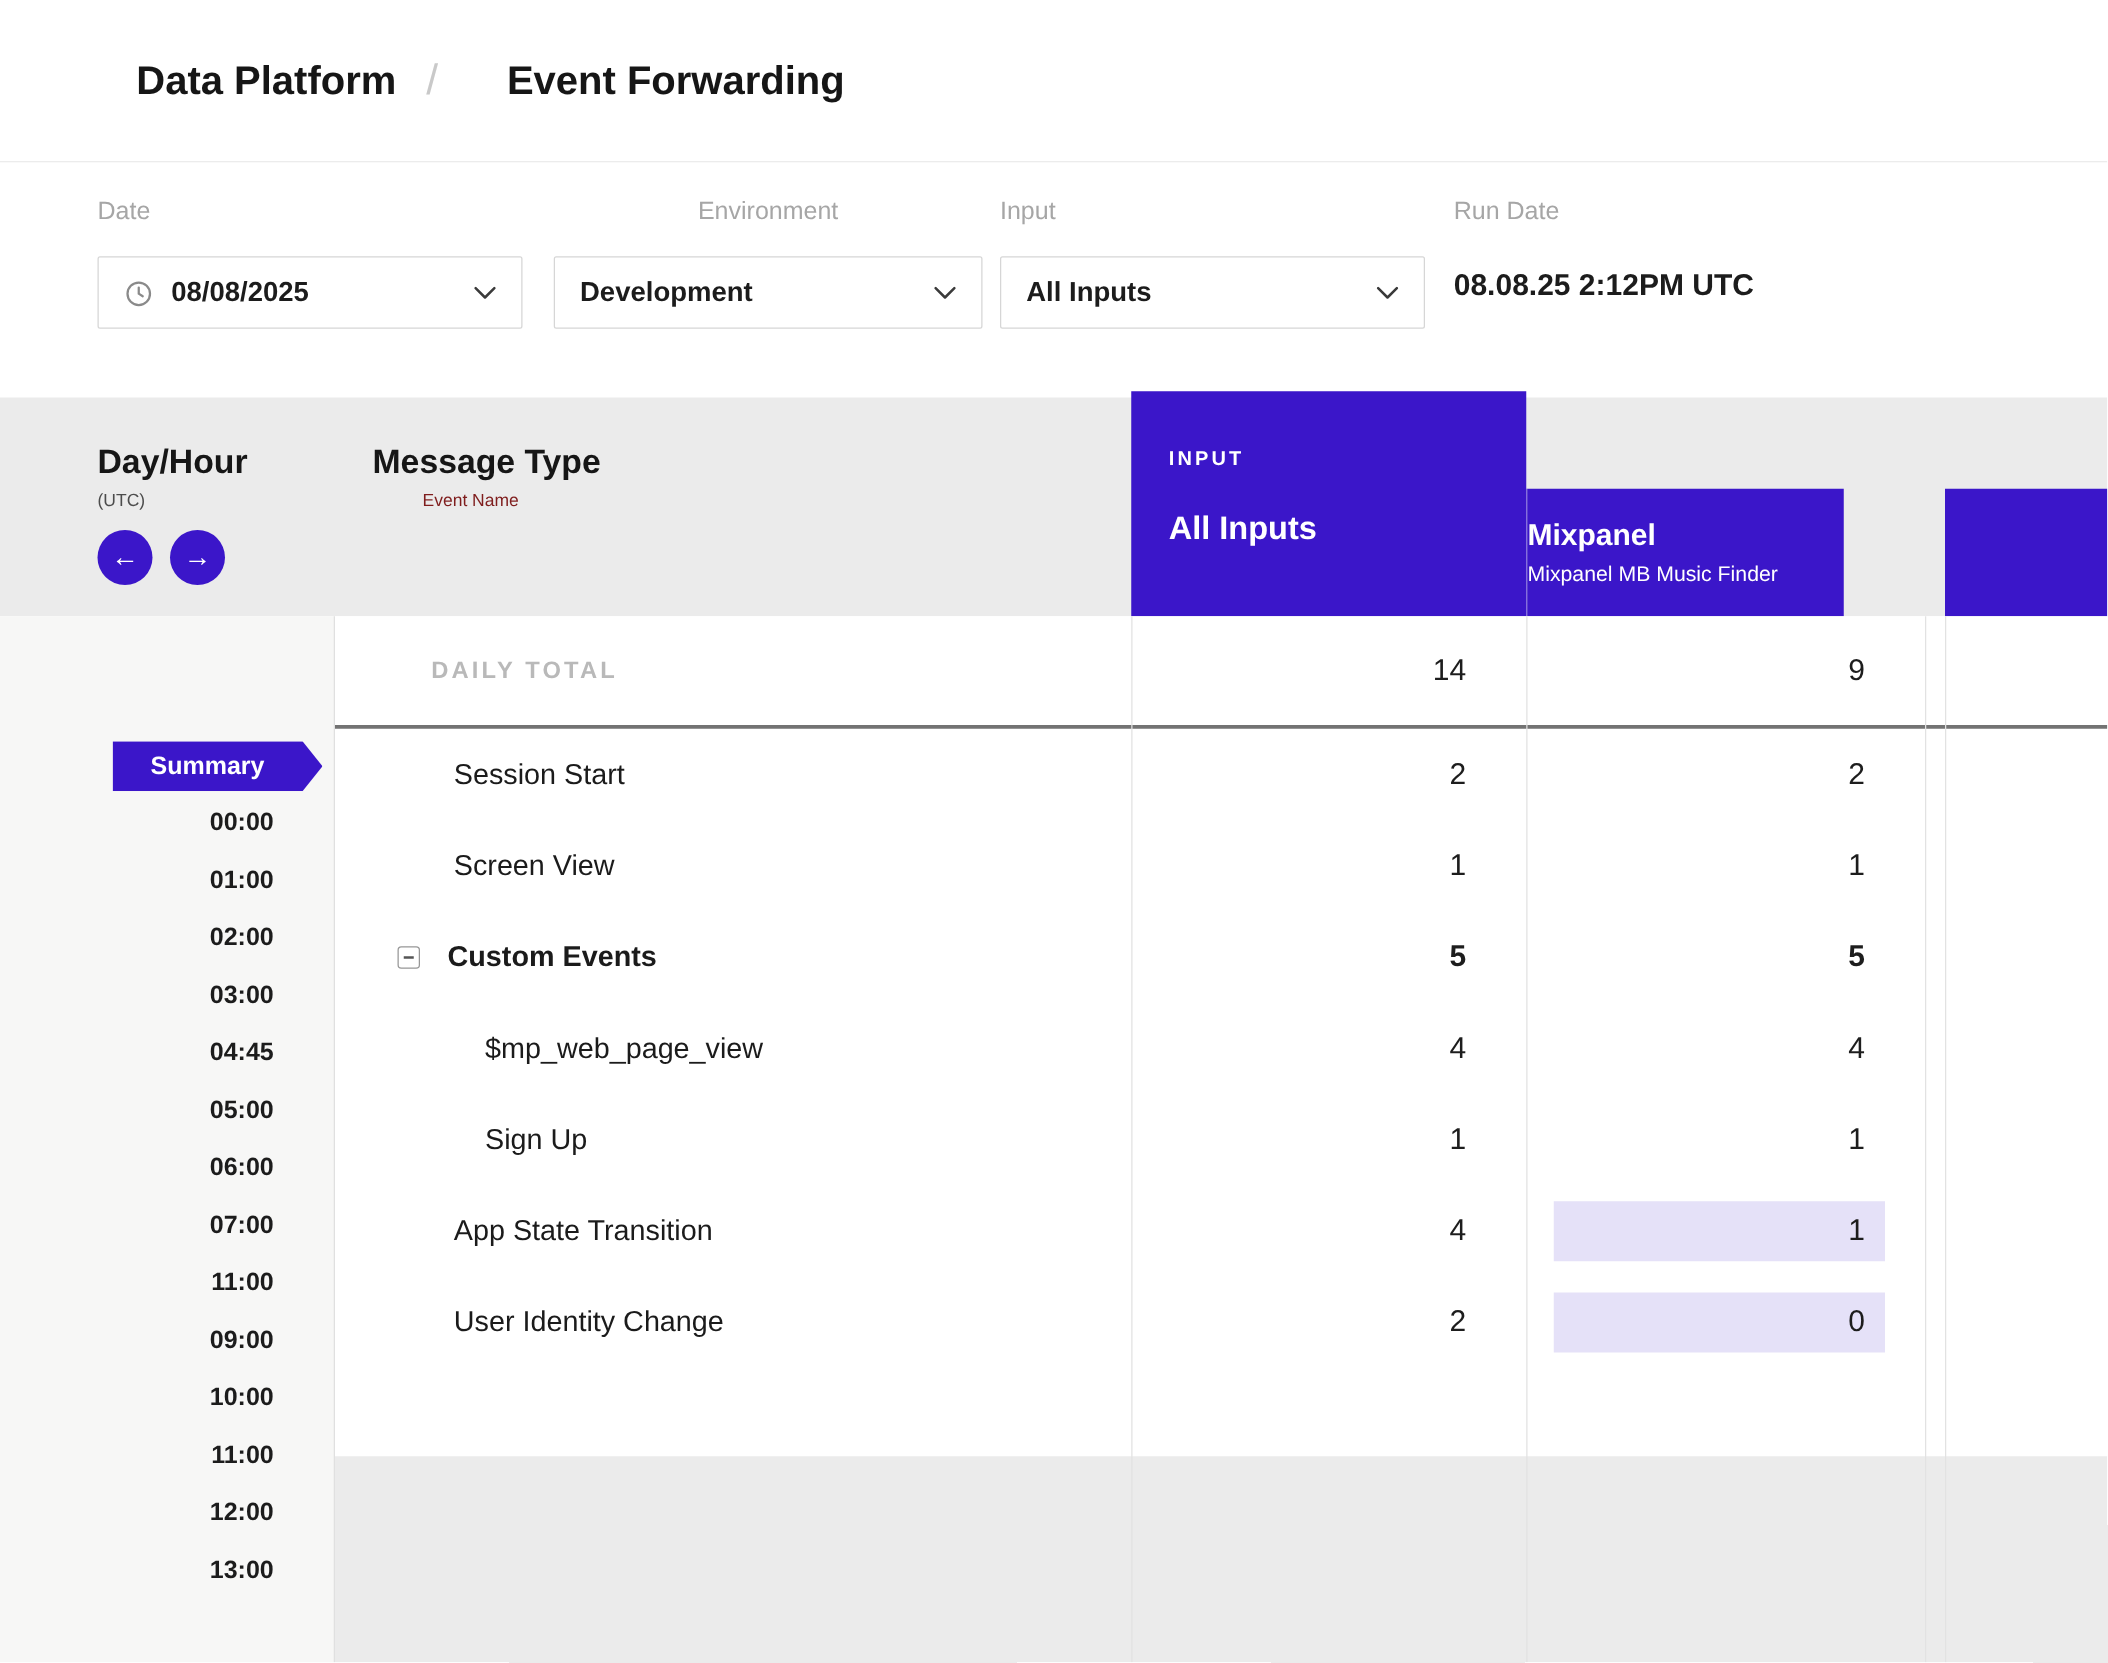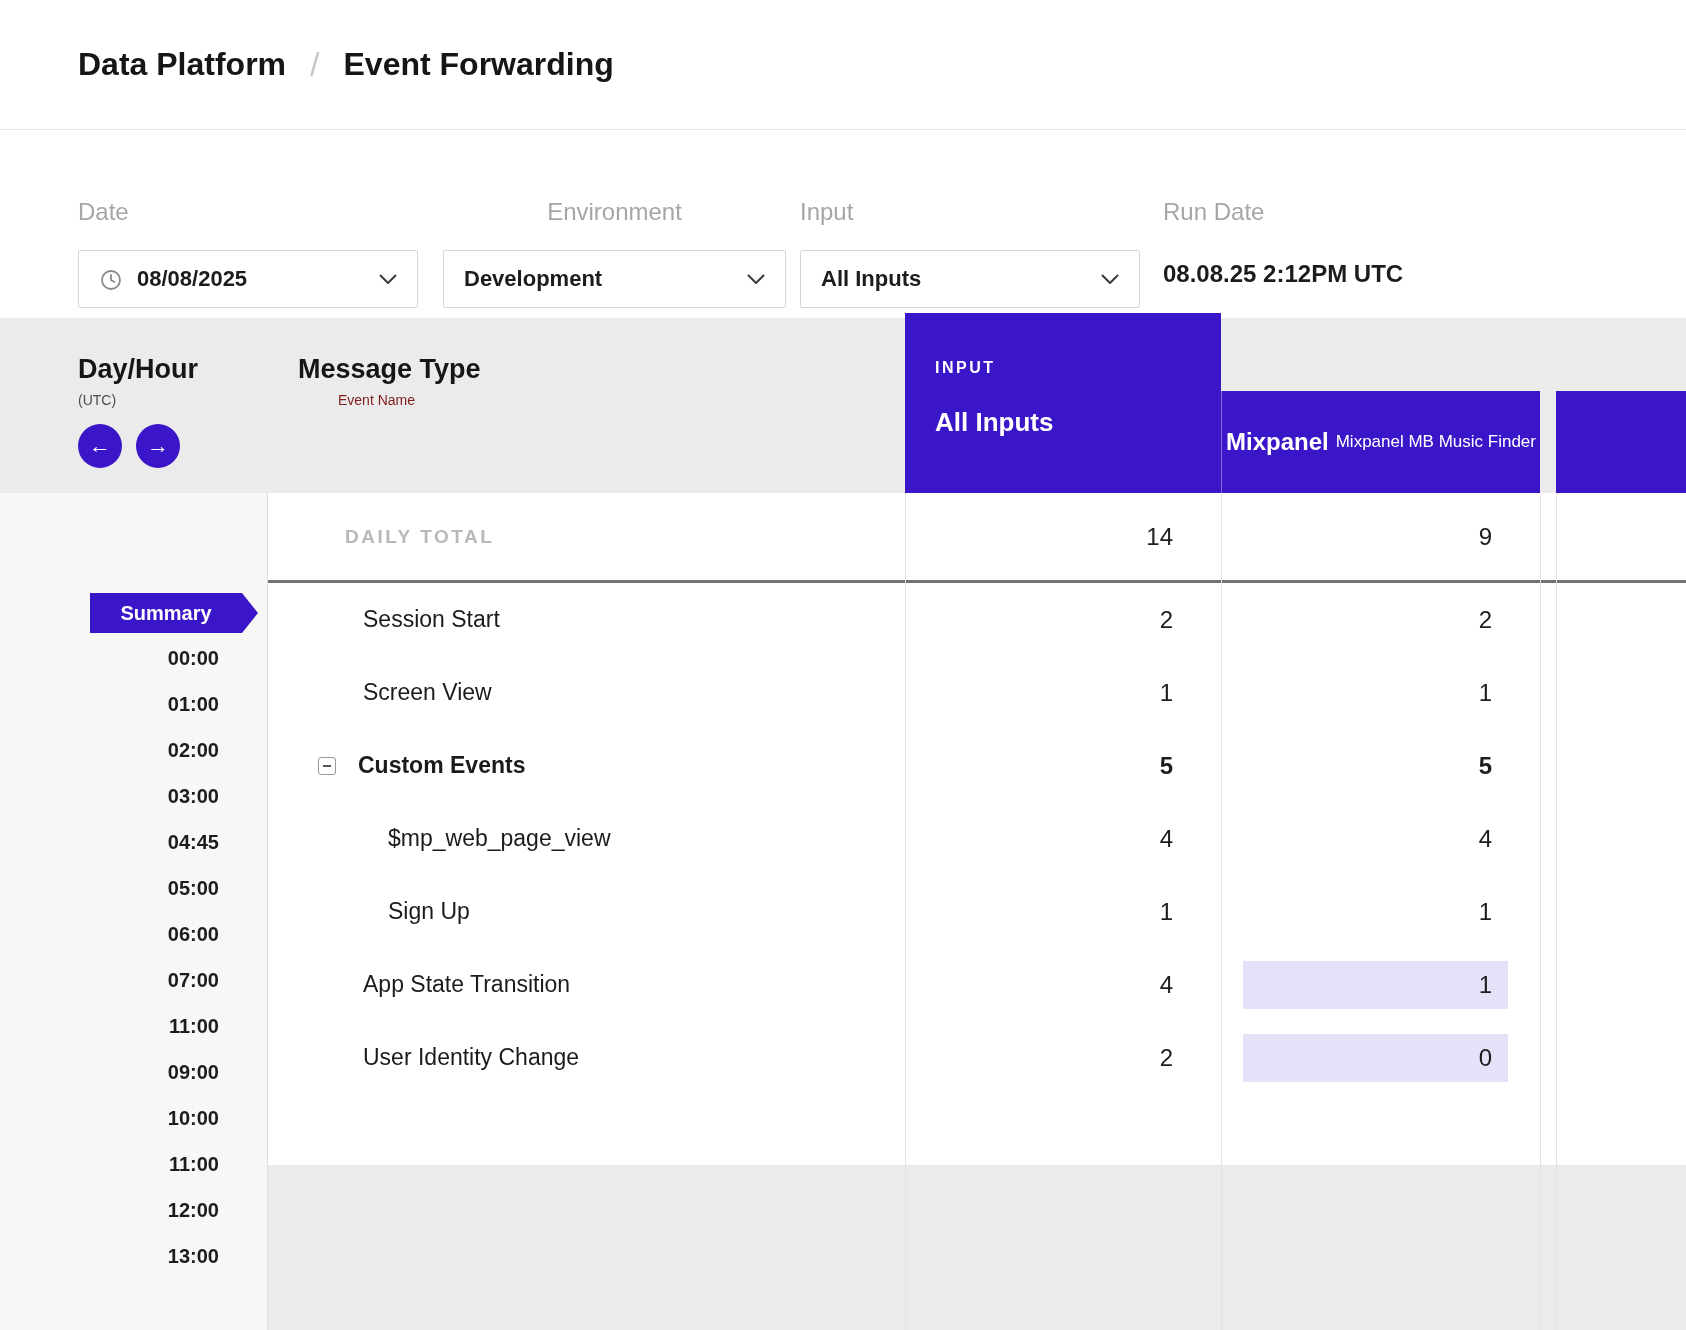--- a/index.html
+++ b/index.html
@@ -14,32 +14,32 @@
   }
 
   
   .breadcrumb-bar {
     height: 130px;
     display: flex; align-items: center;
     padding-left: 78px;
     border-bottom: 1px solid #e6e6e6;
     background: #fff;
   }
-  .crumb { font-size: 32px; font-weight: 600; color: #161616; cursor: pointer; }
+  .crumb { font-size: 32px; font-weight: 600; color: #161616; cursor: pointer; margin-left: 31px; }
   .crumb.current { cursor: default; }
   .crumb-sep { font-size: 34px; font-weight: 300; color: #c9c9c9; margin: 0 24px; }
 
   
   .filter-bar { position: relative; height: 188px; background: #fff; }
   .filter-group { position: absolute; top: 28px; }
   .fg-date  { left: 78px;  width: 340px; }
   .fg-env   { left: 443px; width: 343px; text-align: center; }
   .fg-input { left: 800px; width: 340px; }
   .fg-run   { left: 1163px; }
-  .filter-label { font-size: 24px; color: #a6a6a6; margin-bottom: 24px; margin-top: 40px; }
+  .filter-label { font-size: 20px; color: #a6a6a6; margin-bottom: 24px; }
   .select {
     height: 58px; border: 1px solid #d6d6d6; border-radius: 2px;
     background: #fff; display: flex; align-items: center;
     justify-content: space-between; padding: 0 20px; cursor: pointer;
   }
   .select-left { display: flex; align-items: flex-end; gap: 14px; }
   .select-value { font-size: 22px; font-weight: 700; color: #1c1c1c; }
   .icon svg { display: block; }
   .run-value { font-size: 24px; font-weight: 700; color: #1c1c1c; margin-top: 34px; }
 
@@ -58,23 +58,23 @@
   .gh-msgtype { position: absolute; left: 268px; top: 0; width: 637px; padding: 36px 0 0 30px; }
   .gh-msgtype .gh-sub { color: #7f1d1d; padding-left: 40px; }
   .gh-section { font-size: 16px; font-weight: 700; letter-spacing: 2.5px; }
   .gh-input-block {
     position: absolute; left: 905px; top: -5px; height: 180px; width: 316px;
     background: var(--accent); color: #fff; padding: 46px 0 0 30px; cursor: pointer;
   }
   .gh-input-title { font-size: 26px; font-weight: 700; margin-top: 30px; }
   .gh-output-section { position: absolute; left: 1252px; top: 42px; color: #2b2b2b; margin-top: 36px; }
   .gh-mixpanel {
-    position: absolute; left: 1221px; top: 73px; width: 319px; height: 102px;
+    position: absolute; left: 1221px; top: 73px; width: 254px; height: 102px;
     background: var(--accent); color: #fff; cursor: pointer;
-    display: flex; flex-direction: row; align-items: center; justify-content: center; gap: 7px;
+    display: flex; flex-direction: column; justify-content: center; gap: 7px;
     border-left: 1px solid rgba(255,255,255,0.35);
   }
   .mix-title { font-size: 24px; font-weight: 700; }
   .mix-sub { font-size: 17px; }
   .gh-extra { position: absolute; left: 1556px; top: 73px; right: 0; height: 102px; background: var(--accent); }
 
   
   .grid-body { position: relative; height: 837px; }
   .sidebar {
     position: absolute; left: 0; top: 0; bottom: 0; width: 268px;

